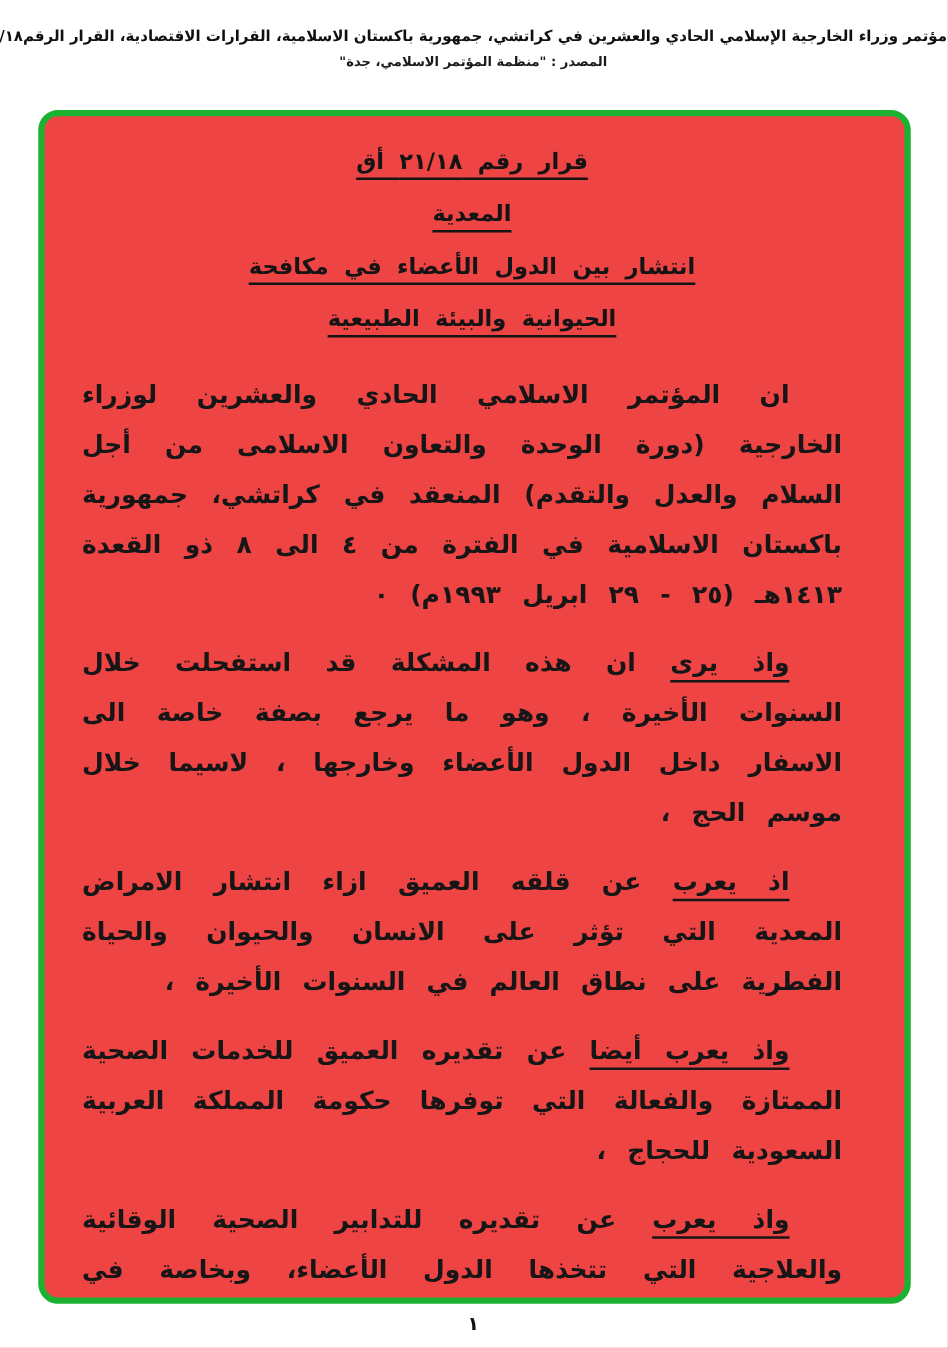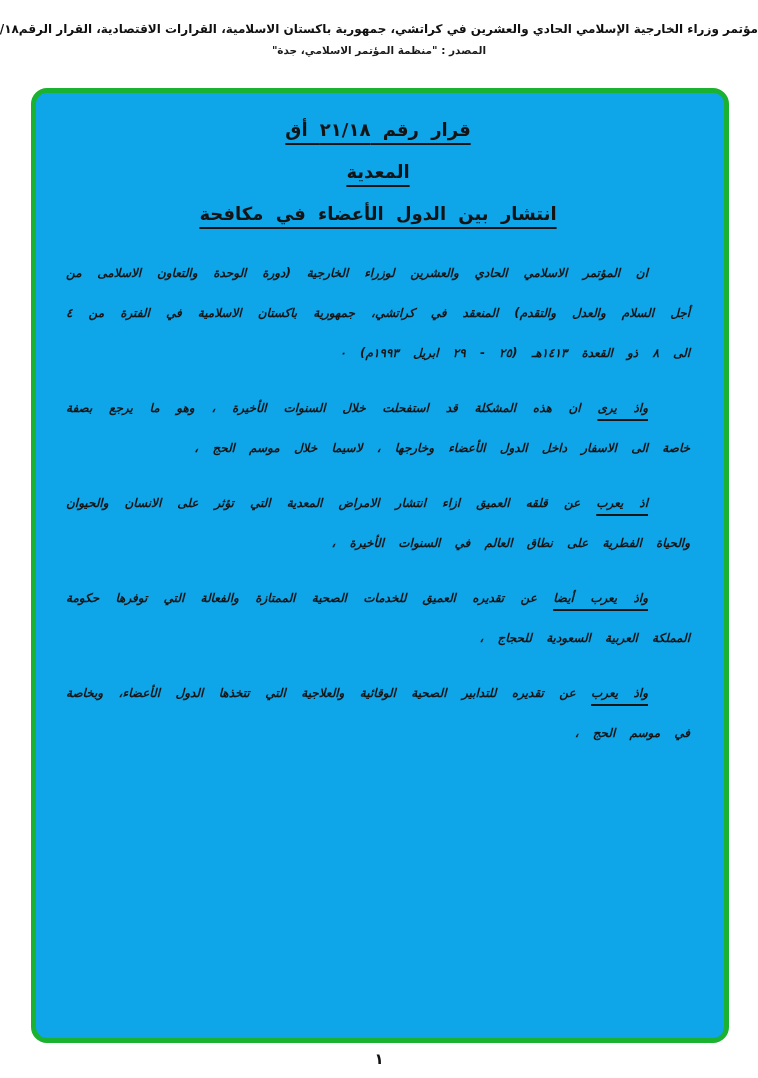--- a/index.html
+++ b/index.html
@@ -37,21 +37,21 @@
     color: #1a1a1a;
   }
   .doc-frame {
     position: absolute;
     top: 88px;
     left: 31px;
     width: 688px;
     height: 945px;
     border: 5px solid #1cb231;
     border-radius: 16px;
-    background: #0ea5e9;
+    background: #ef4444;
   }
   .doc-content {
     padding: 16px 34px 0 30px;
     height: 925px;
     overflow: hidden;
     text-align: justify;
   }
   .doc-title {
     text-align: center;
     font-weight: bold;
@@ -62,30 +62,29 @@
     line-height: 42px;
   }
   .title-line .u {
     text-decoration: underline;
     text-underline-offset: 7px;
     text-decoration-thickness: 1.5px;
     word-spacing: 6px;
     letter-spacing: 1px;
   }
   .para {
-    margin: 0 0 15px 0;
-    font-size: 12px;
+    margin: 0 16px 15px 0;
+    font-size: 20px;
     font-weight: bold;
     line-height: 40px;
     text-align: justify;
     text-indent: 42px;
     word-spacing: 10px;
     letter-spacing: 1.5px;
     color: #161616;
-    font-style: italic;
   }
   .para .lead {
     text-decoration: underline;
     text-underline-offset: 7px;
     text-decoration-thickness: 1.5px;
   }
   .page-number {
     position: absolute;
     bottom: 10px;
     left: 0;
@@ -112,20 +111,23 @@
       <div class="doc-title">
         <div class="title-line">
           <span class="u">قرار رقم ٢١/١٨ أق</span>
         </div>
         <div class="title-line">
           <span class="u">المعدية</span>
         </div>
         <div class="title-line">
           <span class="u">انتشار بين الدول الأعضاء في مكافحة</span>
         </div>
+        <div class="title-line">
+          <span class="u">الحيوانية والبيئة الطبيعية</span>
+        </div>
       </div>
 
       <p class="para"><span class="lead"></span><span>ان المؤتمر الاسلامي الحادي والعشرين لوزراء الخارجية (دورة الوحدة والتعاون الاسلامى من أجل السلام والعدل والتقدم) المنعقد في كراتشي، جمهورية باكستان الاسلامية في الفترة من ٤ الى ٨ ذو القعدة ١٤١٣هـ (٢٥ - ٢٩ ابريل ١٩٩٣م) ٠</span></p>
 
       <p class="para"><span class="lead">واذ يرى</span><span> ان هذه المشكلة قد استفحلت خلال السنوات الأخيرة ، وهو ما يرجع بصفة خاصة الى الاسفار داخل الدول الأعضاء وخارجها ، لاسيما خلال موسم الحج ،</span></p>
 
       <p class="para"><span class="lead">اذ يعرب</span><span> عن قلقه العميق ازاء انتشار الامراض المعدية التي تؤثر على الانسان والحيوان والحياة الفطرية على نطاق العالم في السنوات الأخيرة ،</span></p>
 
       <p class="para"><span class="lead">واذ يعرب أيضا</span><span> عن تقديره العميق للخدمات الصحية الممتازة والفعالة التي توفرها حكومة المملكة العربية السعودية للحجاج ،</span></p>
 

